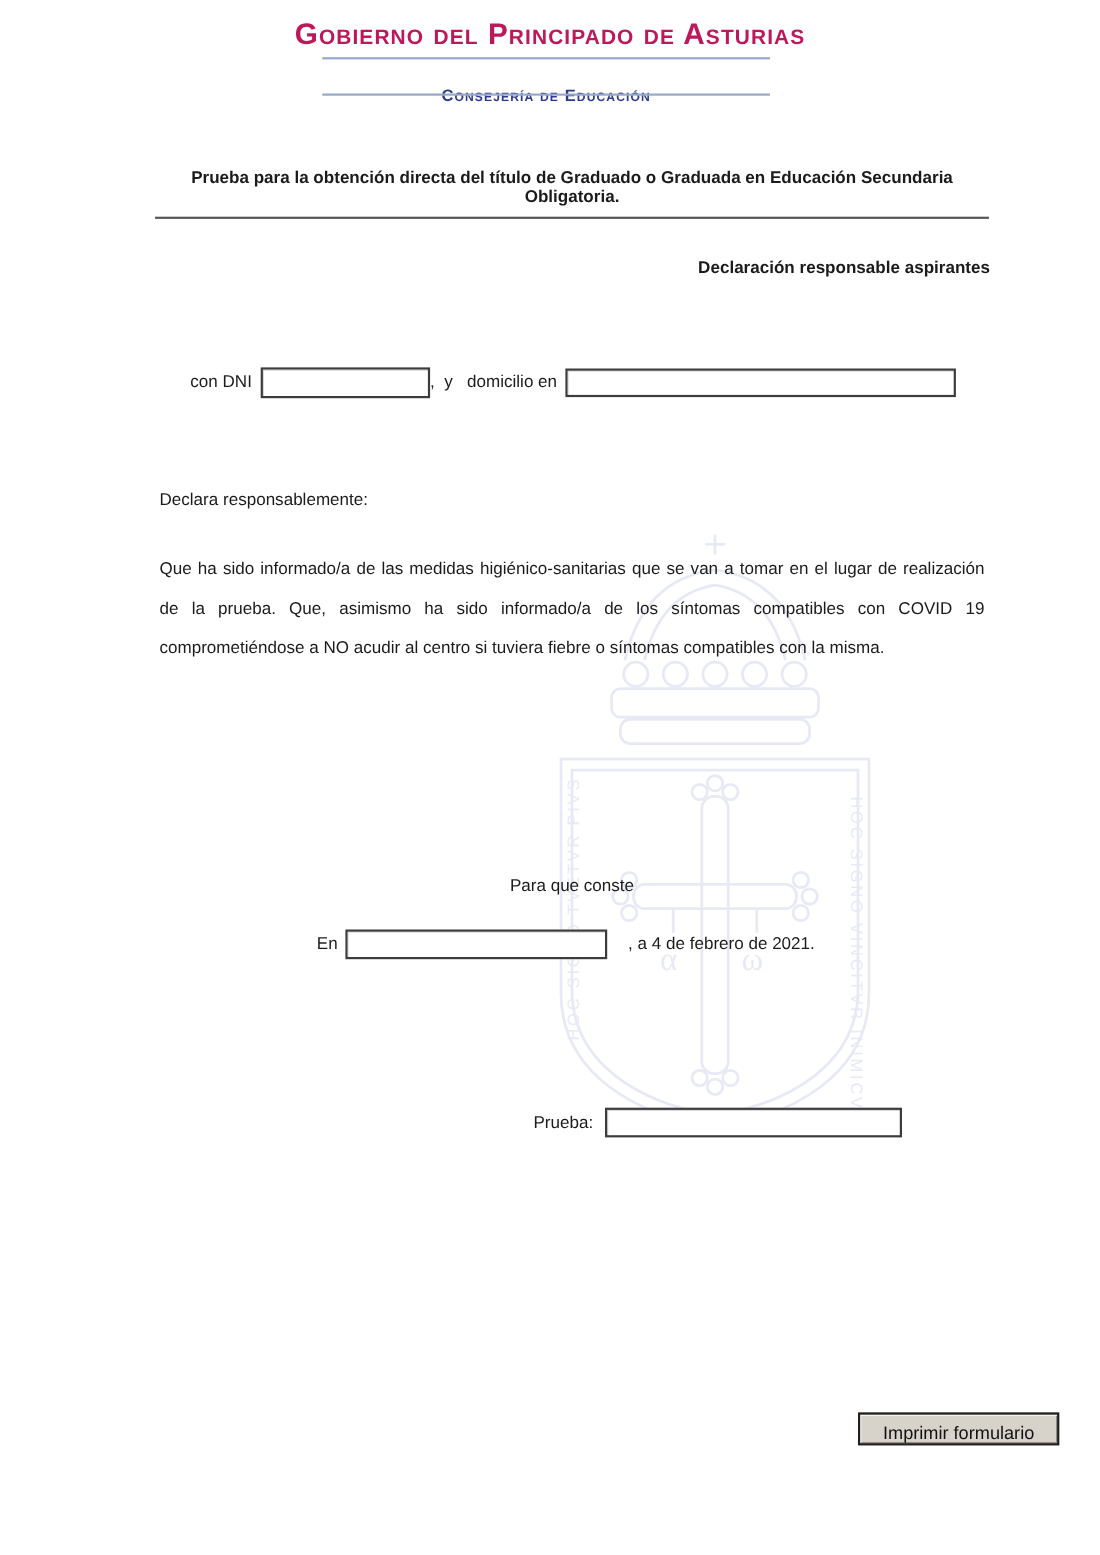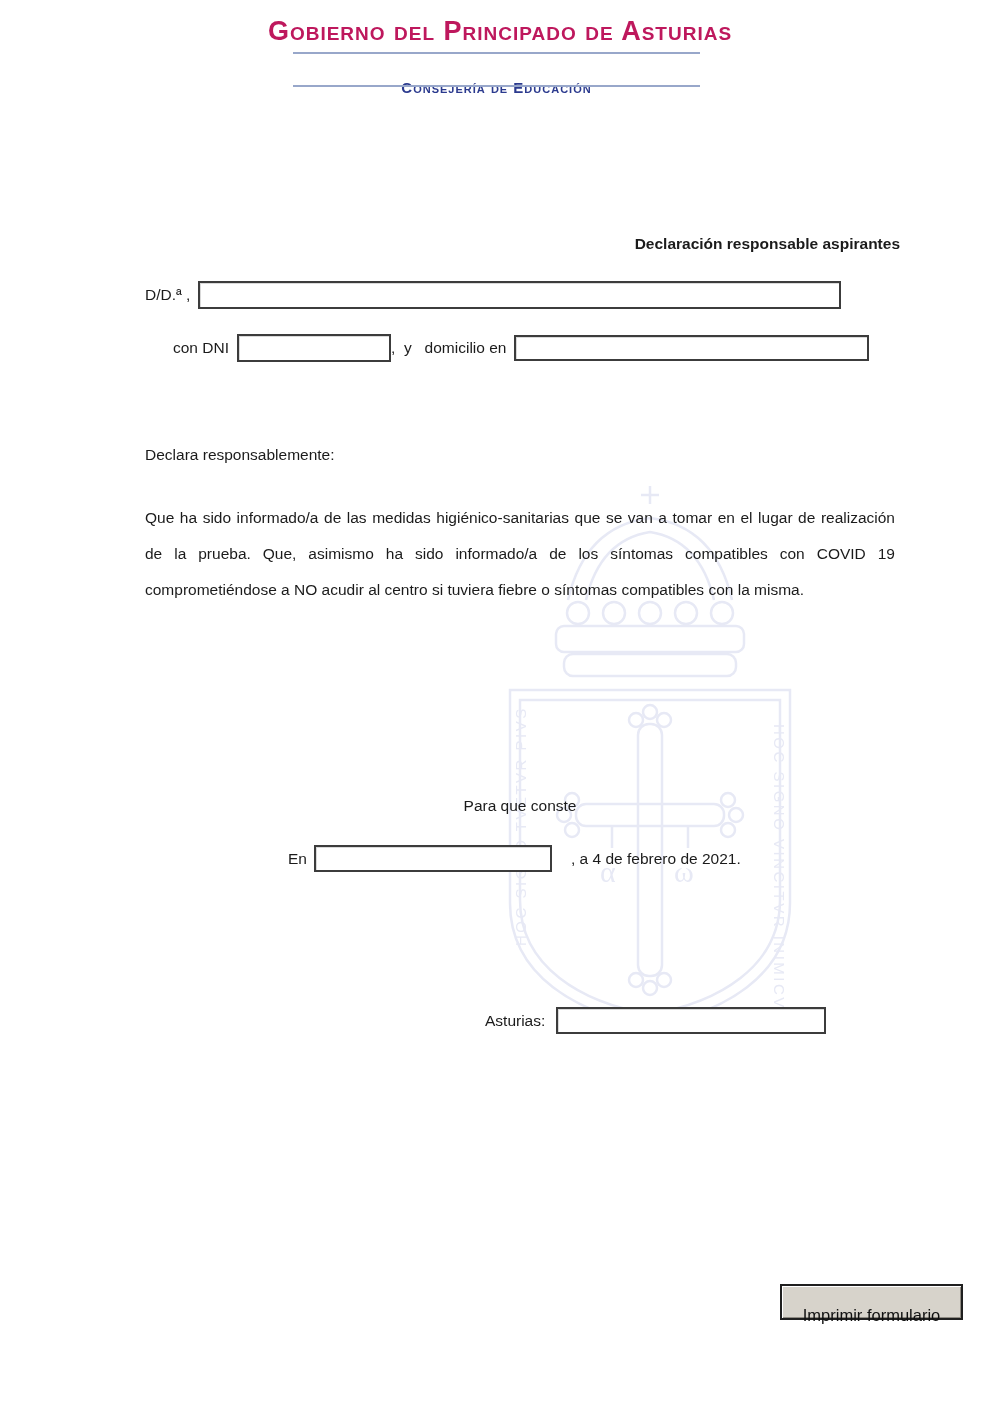--- a/index.html
+++ b/index.html
@@ -65,21 +65,21 @@
   .row-en .date{margin-left:19px;white-space:pre;}
   .row-firmado{top:1007px;left:485px;}
   .row-firmado .fld{margin-left:11px;width:270px;flex:0 0 auto;height:27px;}
   
   .print-btn{
     position:absolute;top:1284px;left:780px;width:183px;height:30px;
     background:#d7d3cb;color:#111;
     border:2px solid #1f1f1f;
     box-shadow:inset 1px 1px 0 #ffffff,inset -1px -1px 0 #8f8b83;
     font-family:"Liberation Sans",sans-serif;font-size:16.5px;line-height:26px;
-    text-align:center;cursor:pointer;padding:16px;
+    text-align:center;cursor:pointer;padding:4px;
   }
 </style>
 </head>
 <body>
 
 <div class="page">
 
   <svg class="watermark" viewBox="0 0 320 660" fill="none" stroke="#e7e9f5" stroke-width="2.5">
 
     <g>
@@ -120,27 +120,24 @@
     </g>
   </svg>
 
   <div class="layer">
 
     <div class="gov-title">Gobierno del Principado de Asturias</div>
     <div class="hrule rule1"></div>
     <div class="dept-title">Consejería de Educación</div>
     <div class="hrule rule2"></div>
 
+    <div class="title-bar">Prueba para la obtención directa del título de Graduado o Graduada en Educación Secundaria Obligatoria.</div>
 
     <div class="form-title">Declaración responsable aspirantes</div>
 
-    <div class="frow row-name">
-      <span class="lbl">D/D.ª ,</span>
-      <input class="fld" type="text" value="" style="">
-    </div>
 
     <div class="frow row-dni">
       <span class="lbl">con DNI</span>
       <input class="fld dni" type="text" value="" style="">
       <span class="lbl">,  y   domicilio en</span>
       <input class="fld dom" type="text" value="" style="">
     </div>
 
 
     <div class="declara-heading">Declara responsablemente:</div>
@@ -148,20 +145,20 @@
 
     <div class="conste">Para que conste</div>
 
     <div class="frow row-en">
       <span class="lbl">En</span>
       <input class="fld" type="text" value="" style="">
       <span class="lbl date">, a 4 de febrero de 2021.</span>
     </div>
 
     <div class="frow row-firmado">
-      <span class="lbl">Asturias:</span>
+      <span class="lbl">Prueba:</span>
       <input class="fld" type="text" value="" style="">
     </div>
 
     <button class="print-btn">Imprimir formulario</button>
 
   </div>
 </div>
 
 </body></html>

